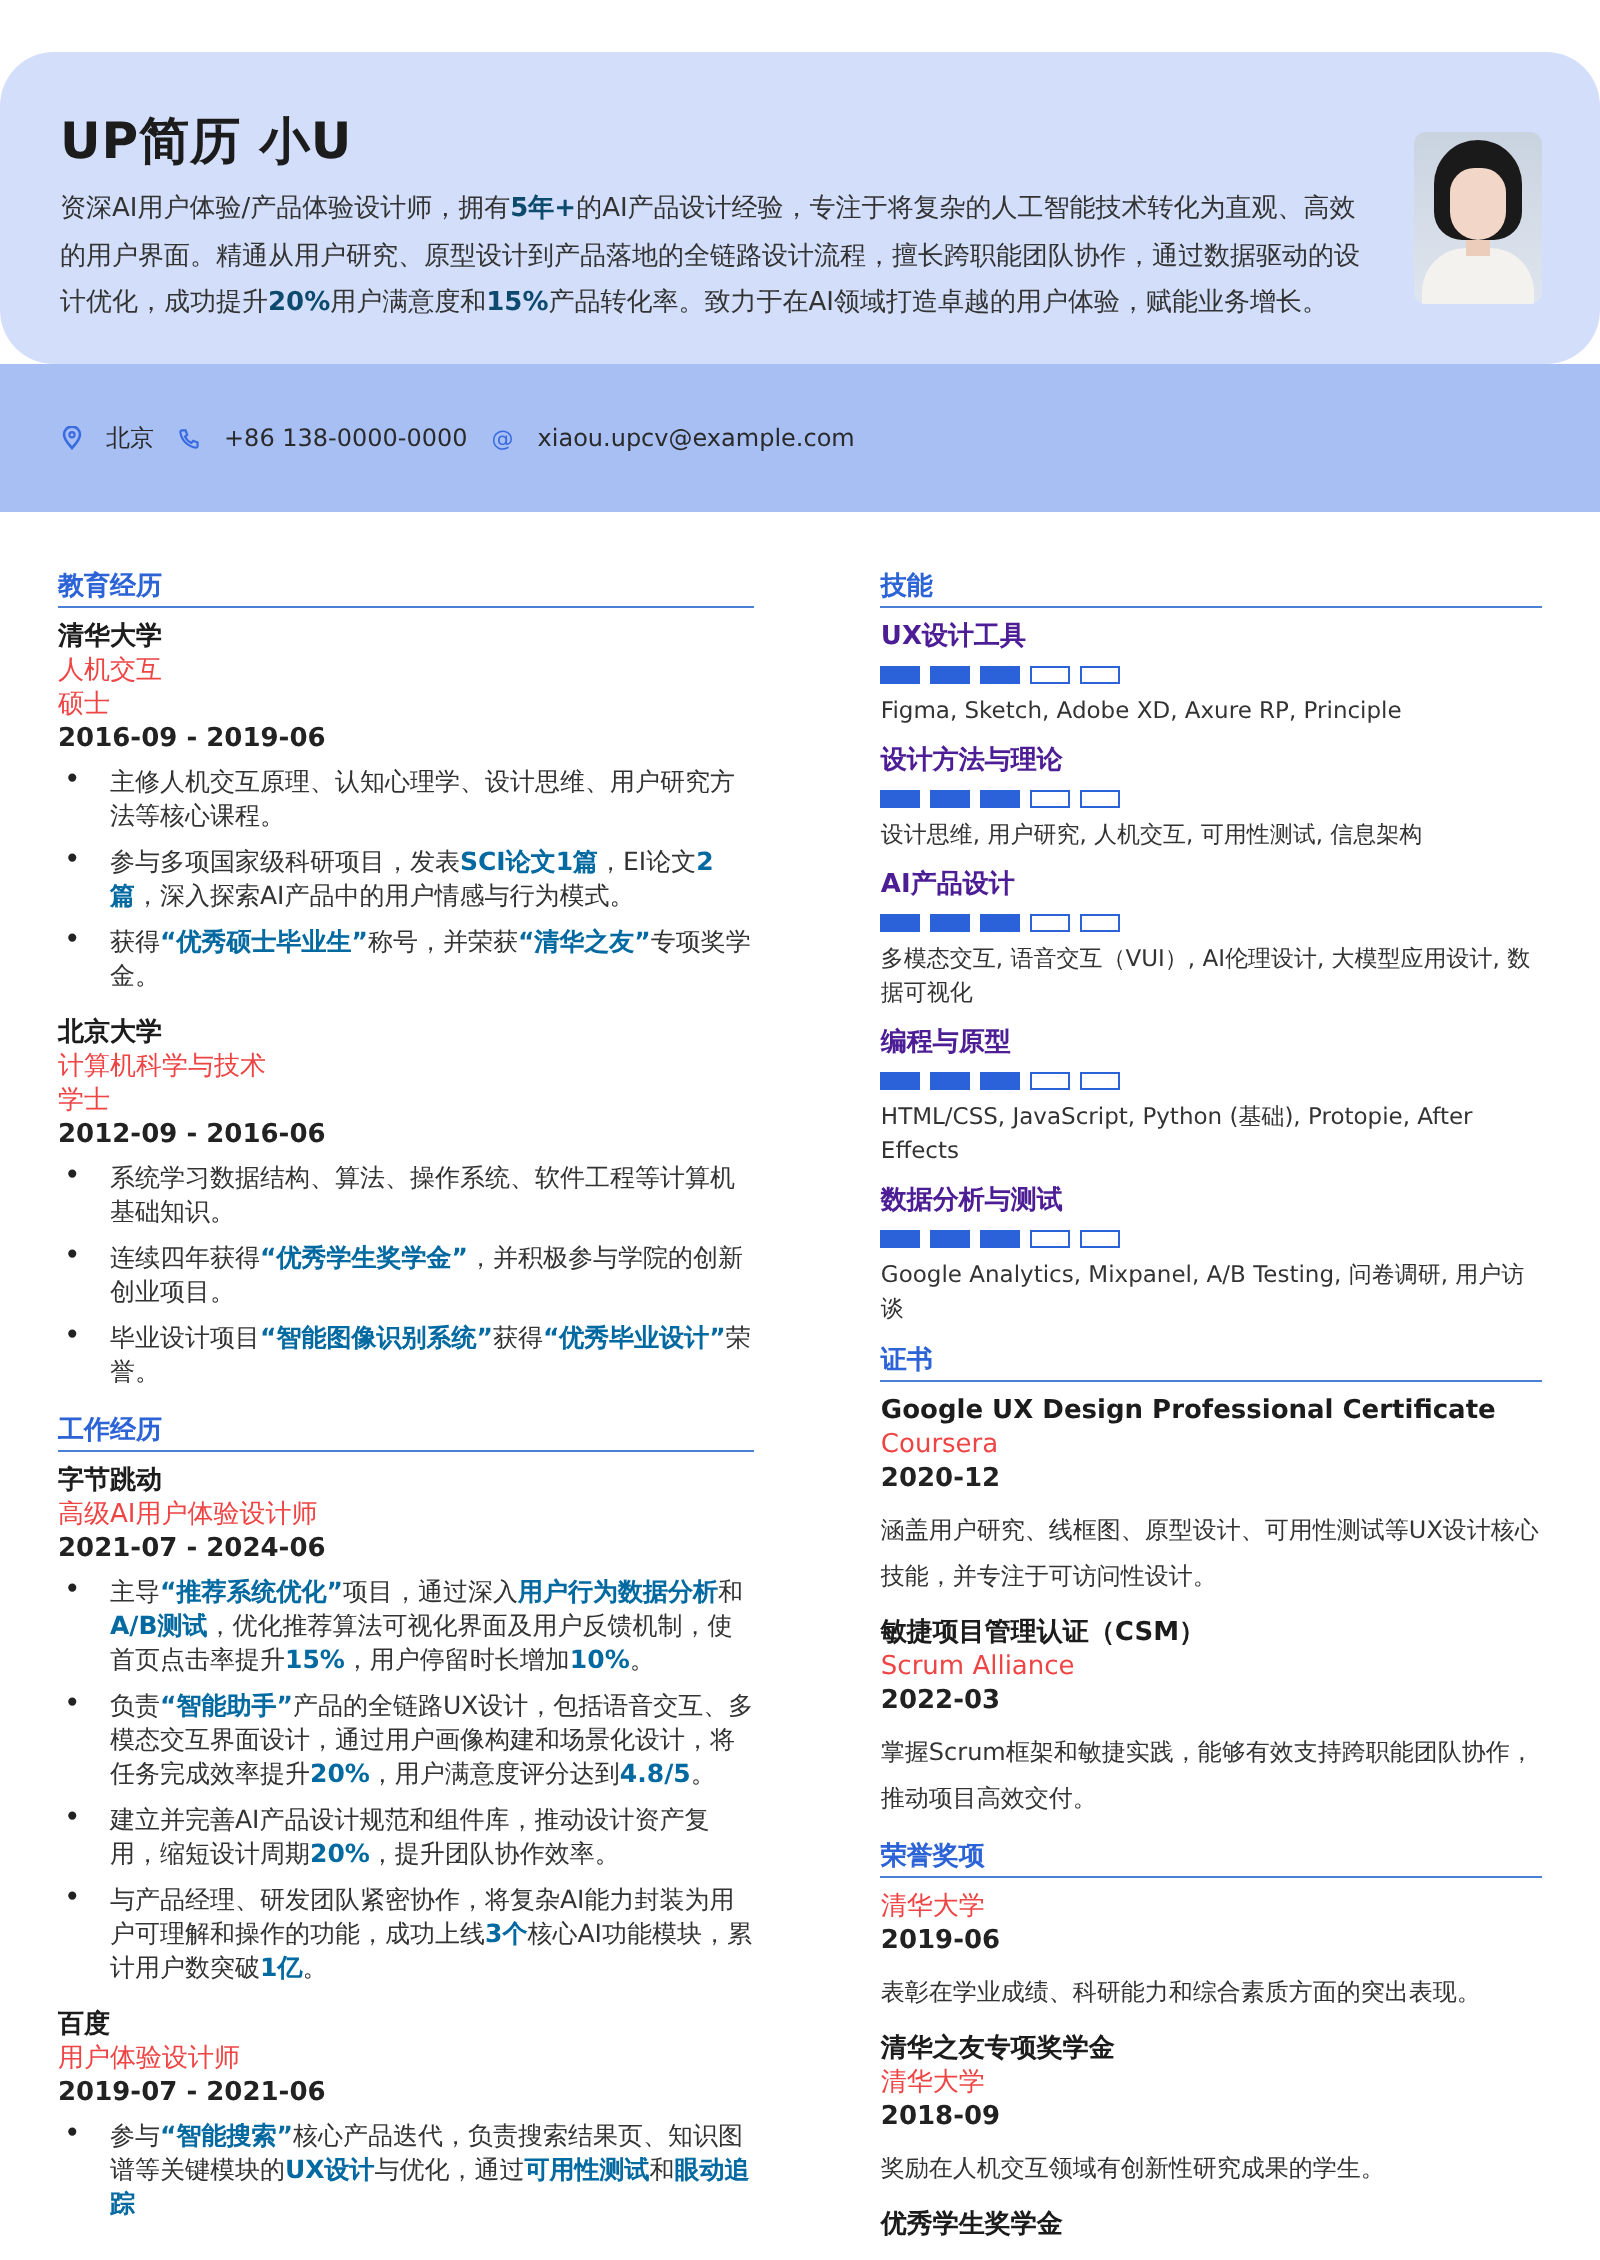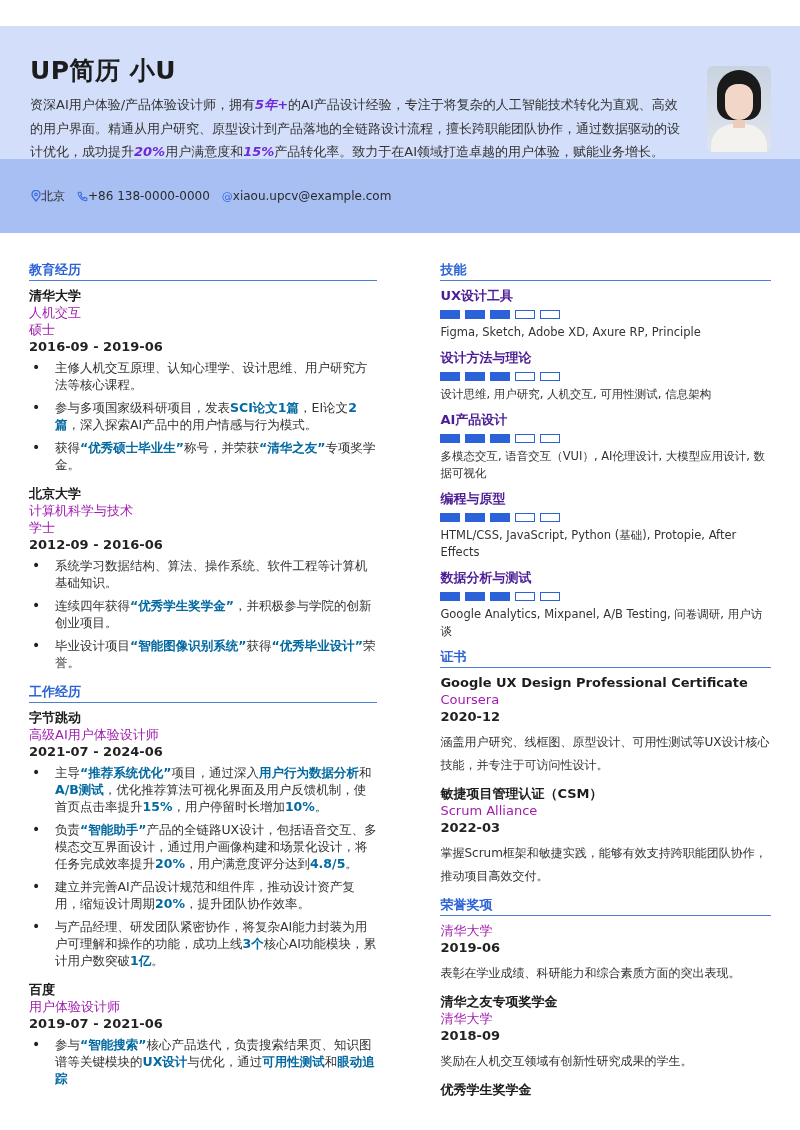--- a/index.html
+++ b/index.html
@@ -1,35 +1,35 @@
 <!DOCTYPE html>
 <html><head>
 <meta charset="utf-8">
 <style>
   html,body{margin:0;padding:0;}
   body{width:800px;height:1130px;overflow:hidden;background:#fff;font-family:"DejaVu Sans","Liberation Sans",sans-serif;color:#222;}
   .top-gap{height:26px;background:#fff;}
-  .hero{background:#d3dffa;height:133px;position:relative;padding:0 30px;box-sizing:border-box;}
+  .hero{background:#d3dffa;height:156px;position:relative;padding:0 30px;box-sizing:border-box;border-radius:27px;}
   .hero h1{margin:0;position:absolute;top:28px;left:30px;font-size:25px;font-weight:bold;color:#1c1c1c;letter-spacing:0.5px;}
   .hero .summary{position:absolute;top:67px;left:30px;width:650px;font-size:13px;line-height:23.5px;color:#333;}
-  .hero .summary b{color:#6d28d9;font-style:italic;}
+  .hero .summary b{color:#0c4a6e;}
   .avatar{position:absolute;top:40px;left:707px;width:64px;height:86px;border-radius:6px;background:linear-gradient(180deg,#c9d3e0 0%,#dfe5ee 100%);overflow:hidden;}
   .avatar .hair{position:absolute;left:10px;top:4px;width:44px;height:50px;border-radius:22px 22px 14px 14px;background:#1a1a1a;}
   .avatar .face{position:absolute;left:18px;top:18px;width:28px;height:36px;border-radius:14px 14px 16px 16px;background:#f2d7c8;}
   .avatar .body{position:absolute;left:4px;top:58px;width:56px;height:40px;border-radius:22px 22px 0 0;background:#f4f2ef;}
   .avatar .neck{position:absolute;left:26px;top:50px;width:12px;height:12px;background:#ecccbb;}
   .contact{background:#a8bff4;height:74px;display:flex;align-items:center;padding:0 30px;font-size:12px;color:#2a2a2a;gap:12px;}
-  .contact .item{display:flex;align-items:center;gap:0;}
+  .contact .item{display:flex;align-items:center;gap:12px;}
   .contact .ic{color:#3a6be0;font-size:11px;width:11px;display:inline-flex;justify-content:center;}
   .cols{display:flex;padding:0 29px;margin-top:28px;gap:44px;}
   .left{width:371px;}
   .right{width:352px;margin-left:19px;}
   .sec-title{font-size:13px;font-weight:bold;color:#2c63d6;border-bottom:1.5px solid #4a7fd6;padding-bottom:1px;margin-bottom:6px;}
   .entry-title{font-size:13px;font-weight:bold;color:#1c1c1c;line-height:17px;}
-  .entry-line{font-size:13px;color:#a21caf;line-height:17px;}
+  .entry-line{font-size:13px;color:#ef4444;line-height:17px;}
   .entry-date{font-size:13px;font-weight:bold;color:#222;line-height:17px;margin-bottom:4px;}
   ul{margin:0;padding:0;list-style:none;}
   li{position:relative;padding-left:26px;font-size:12.5px;line-height:17px;color:#333;margin-bottom:6px;}
   li::before{content:"•";position:absolute;left:3px;top:0;font-size:14px;color:#222;}
   li b{color:#0369a1;}
   .entry{margin-bottom:12px;}
   .skill{margin-bottom:8px;}
   .skill-title{font-size:13px;font-weight:bold;color:#4c1d95;line-height:18px;margin-bottom:5px;}
   .bars{display:flex;gap:5px;margin-bottom:5px;}
   .bar{width:18px;height:7px;border:1.5px solid #2b61d9;box-sizing:content-box;}

